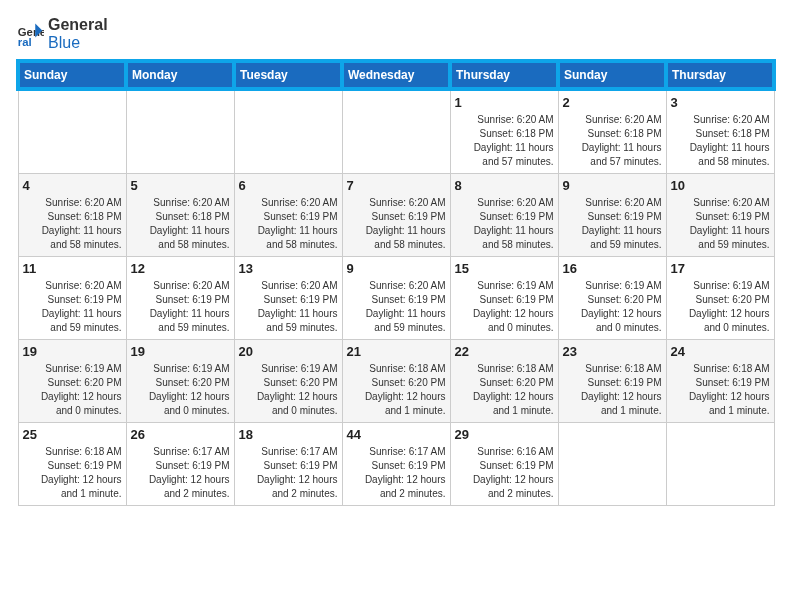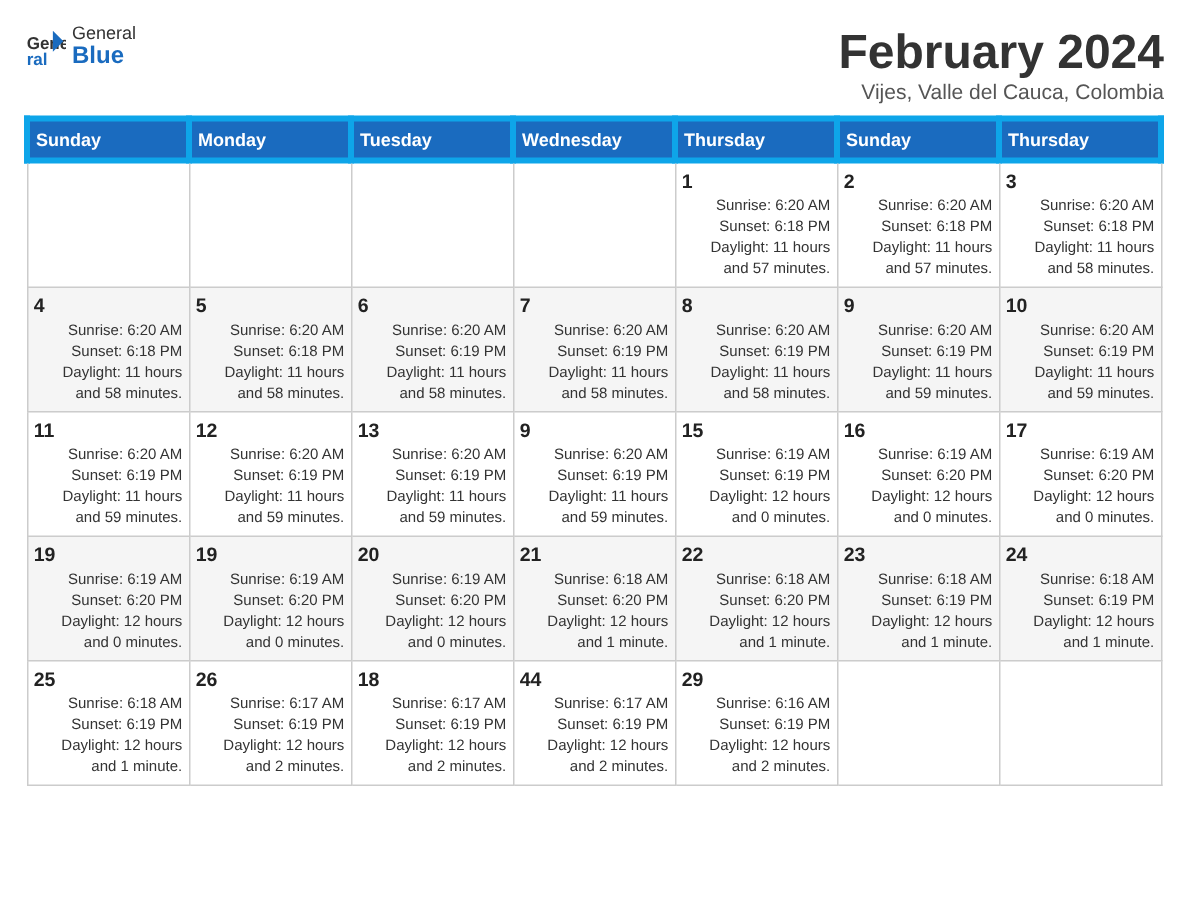--- a/index.html
+++ b/index.html
@@ -83,27 +83,23 @@
 <body>
 
 <div class="header">
   <div class="logo">
     <svg class="logo-icon" viewBox="0 0 32 32">
       <text x="2" y="18" font-size="13" font-weight="bold" fill="#333">Gene</text>
       <text x="2" y="30" font-size="13" font-weight="bold" fill="#1a6bbf">ral</text>
       <polygon points="22,4 30,12 22,20" fill="#1a6bbf"></polygon>
     </svg>
     <div>
-      <div style="font-size:12px;font-weight:normal;color:#333;line-height:1.1">General</div>
-      <div style="font-size:16px;font-weight:bold;color:#1a6bbf;line-height:1.1">Blue</div>
+      <div style="font-size:16px;font-weight:bold;color:#333;line-height:1.1">General</div>
+      <div style="font-size:16px;font-weight:normal;color:#1a6bbf;line-height:1.1">Blue</div>
     </div>
-  </div>
-  <div class="title-block">
-    <div class="month-year">February 2024</div>
-    <div class="location">Vijes, Valle del Cauca, Colombia</div>
   </div>
 </div>
 
 <table>
   <thead>
     <tr id="thead-row">
     <th>Sunday</th>
         <th>Monday</th>
         <th>Tuesday</th>
         <th>Wednesday</th>

